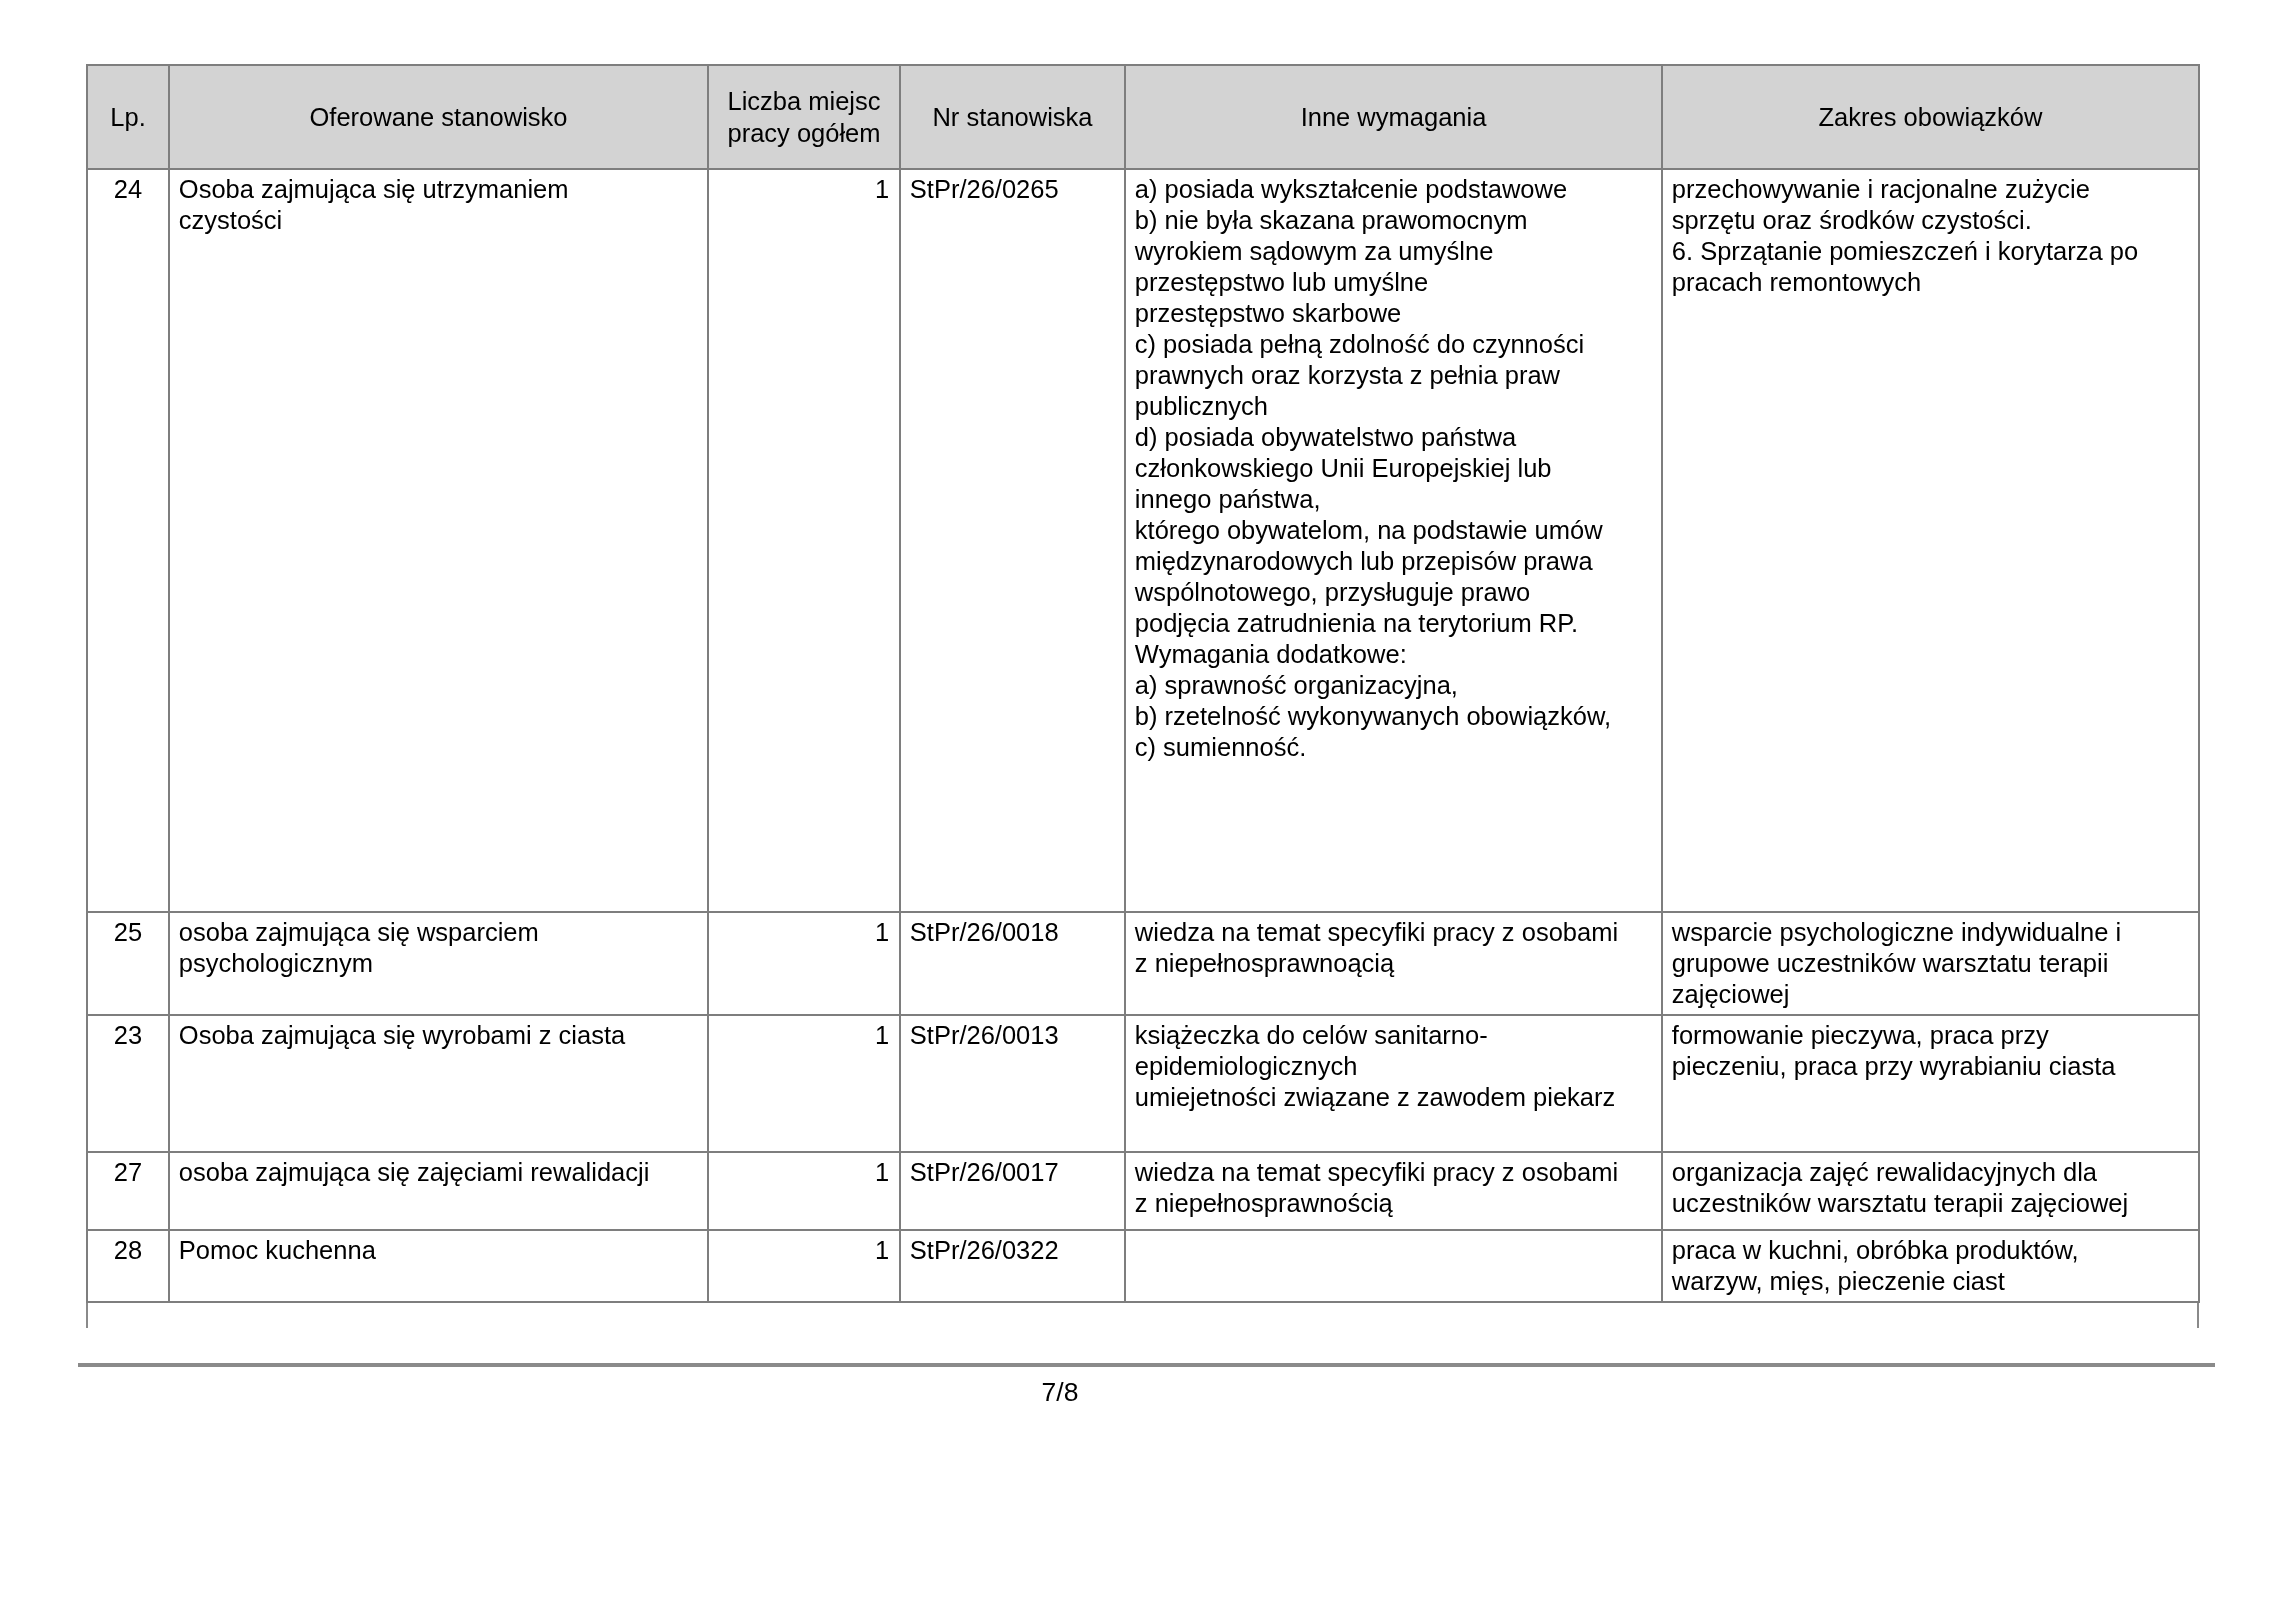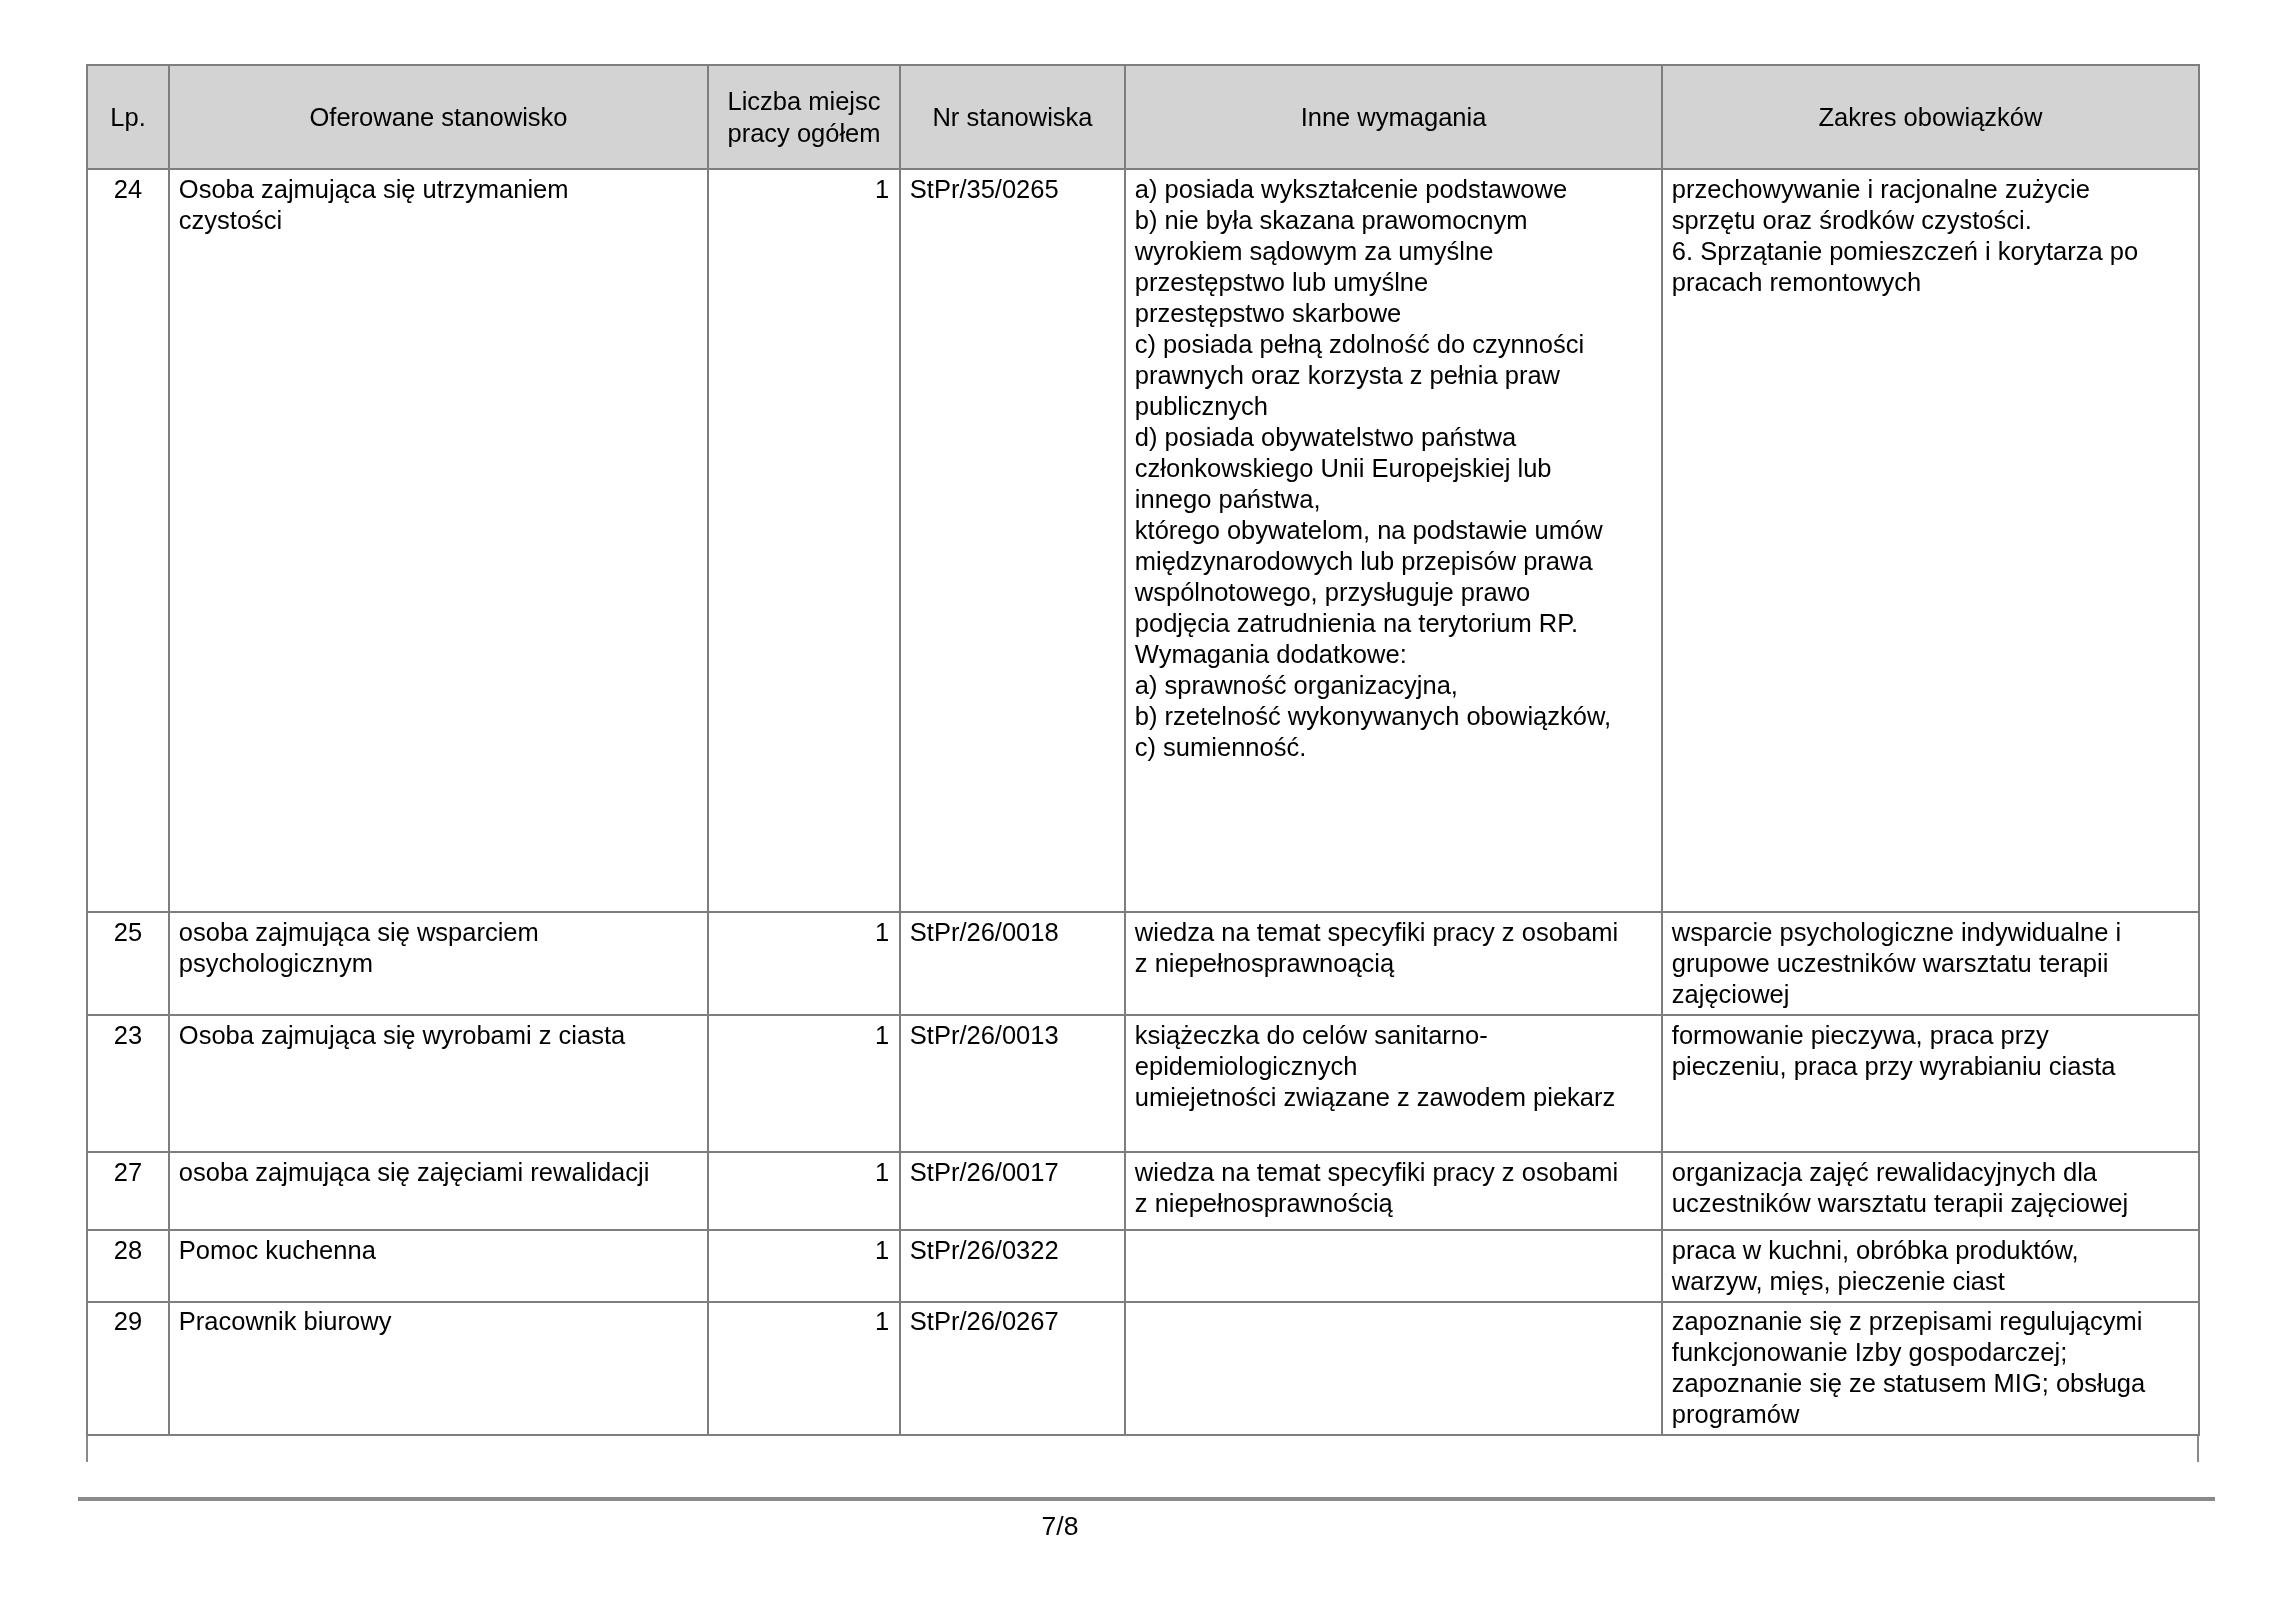--- a/index.html
+++ b/index.html
@@ -87,21 +87,21 @@
       <th>Inne wymagania</th>
       <th>Zakres obowiązków</th>
     </tr>
   </thead>
   <tbody>
     <tr class="r24">
       <td class="cell-lp">24</td>
       <td>Osoba zajmująca się utrzymaniem
 czystości</td>
       <td class="cell-count">1</td>
-      <td>StPr/35/0265</td>
+      <td>StPr/26/0265</td>
       <td>a) posiada wykształcenie podstawowe
 b) nie była skazana prawomocnym
 wyrokiem sądowym za umyślne
 przestępstwo lub umyślne
 przestępstwo skarbowe
 c) posiada pełną zdolność do czynności
 prawnych oraz korzysta z pełnia praw
 publicznych
 d) posiada obywatelstwo państwa
 członkowskiego Unii Europejskiej lub
@@ -154,31 +154,20 @@
     </tr>
     <tr class="r28">
       <td class="cell-lp">28</td>
       <td>Pomoc kuchenna</td>
       <td class="cell-count">1</td>
       <td>StPr/26/0322</td>
       <td></td>
       <td>praca w kuchni, obróbka produktów,
 warzyw, mięs, pieczenie ciast</td>
     </tr>
-    <tr class="r29">
-      <td class="cell-lp">29</td>
-      <td>Pracownik biurowy</td>
-      <td class="cell-count">1</td>
-      <td>StPr/26/0267</td>
-      <td></td>
-      <td>zapoznanie się z przepisami regulującymi
-funkcjonowanie Izby gospodarczej;
-zapoznanie się ze statusem MIG; obsługa
-programów</td>
-    </tr>
   </tbody>
 </table>
 
 <div class="table-stub"></div>
 
 <div class="footer-rule"></div>
 
 <div class="page-number">7/8</div>
 
 

